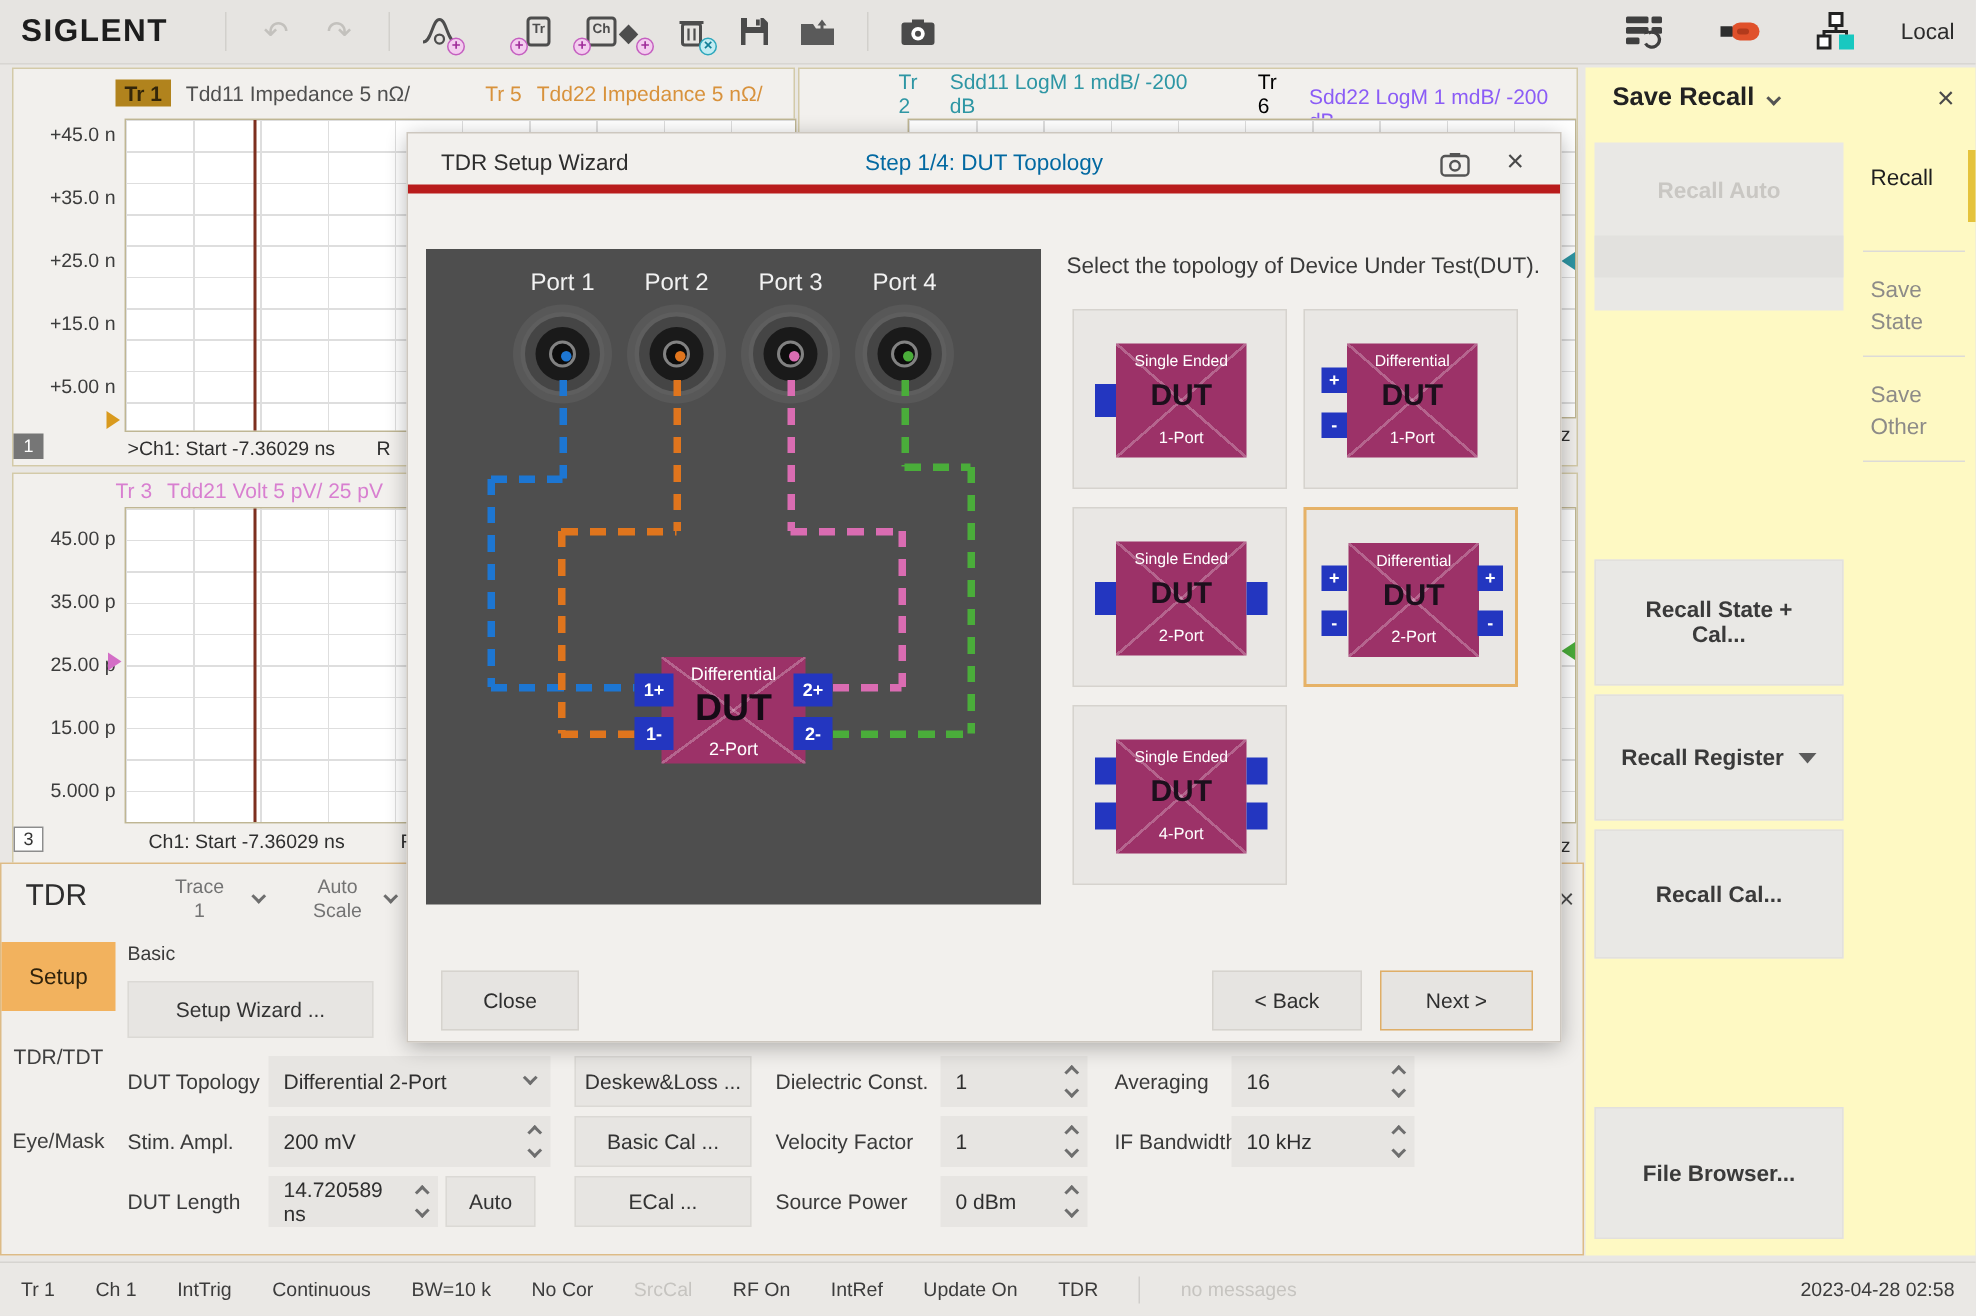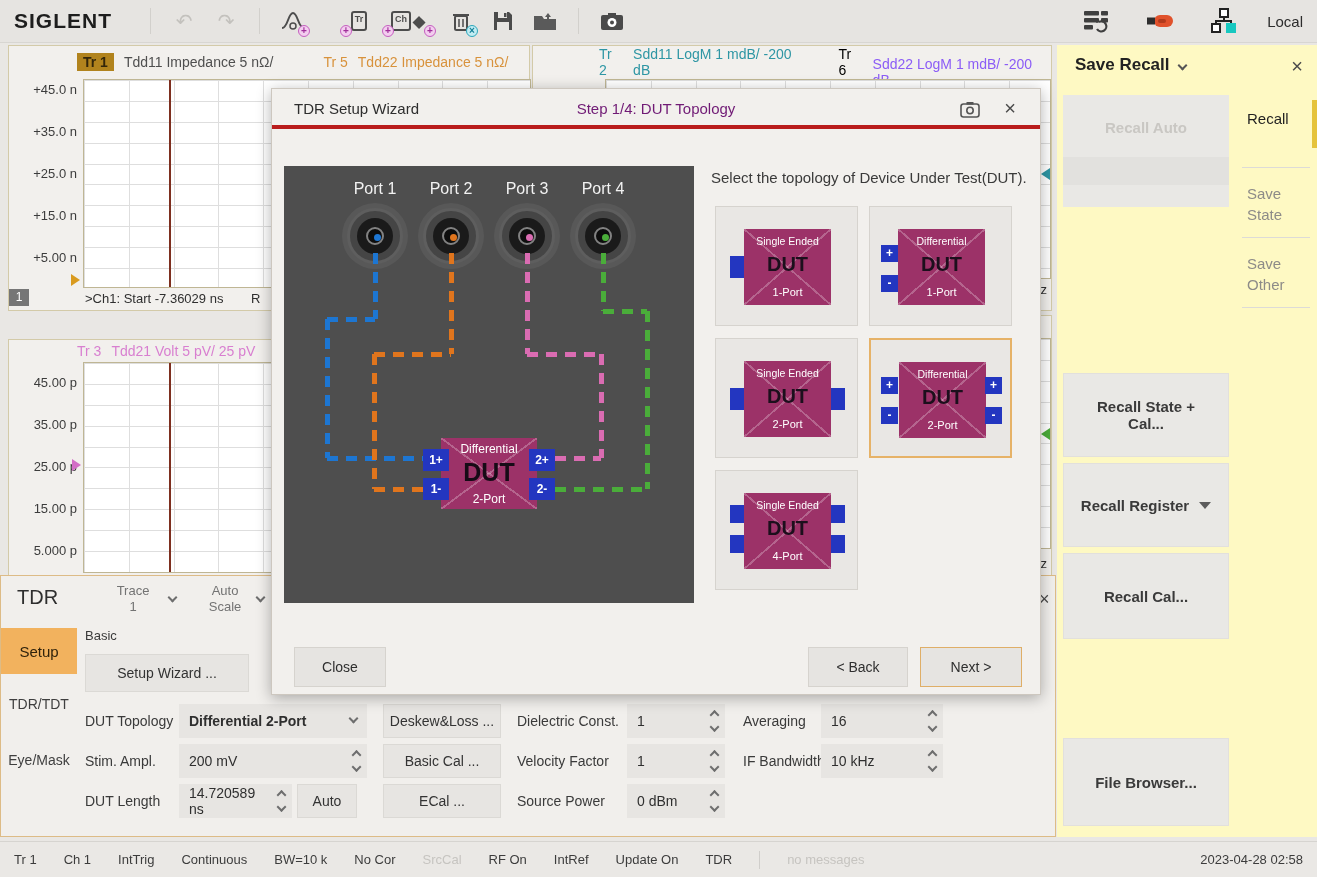--- a/index.html
+++ b/index.html
@@ -54,21 +54,21 @@
   .dim { color:#c6c4c0; }
 
   
   #sidebar { position:absolute; left:1057px; top:45px; width:260px; height:792px; background:#fef9c3; }
   .sbbtn { position:absolute; left:6px; width:166px; background:#e9e8e5; border:1px solid #e2e0dd; display:flex; align-items:center; justify-content:center; text-align:center; font-size:15px; font-weight:bold; color:#3a3a3a; cursor:pointer; }
   .sbtab { position:absolute; left:190px; font-size:15px; cursor:pointer; }
   .sep { position:absolute; left:185px; width:68px; height:1px; background:#dddbd7; }
 
   
   #dialog { position:absolute; left:271px; top:88px; width:770px; height:607px; background:#f2f0ed; border:1px solid #cdc7bf; box-shadow:0 3px 14px rgba(0,0,0,.3); z-index:50; }
-  #dlg-titlebar { position:absolute; left:0; top:0; right:0; height:40px; border-bottom:4px solid #b91c1c;padding-left:15px; }
+  #dlg-titlebar { position:absolute; left:0; top:0; right:0; height:40px; border-bottom:6px solid #b91c1c;padding-left:15px; }
   #diagram { position:absolute; left:12px; top:77px; width:410px; height:437px; background:#4e4e4e; overflow:hidden; }
   .portlab { position:absolute; top:14px; width:76px; text-align:center; color:#f2f2f2; font-size:16px; }
   .conn { position:absolute; top:42px; width:56px; height:56px; border-radius:50%; background:#454545; border:3px solid #5e5e5e; box-shadow:0 0 0 5px rgba(255,255,255,.06); }
   .conn .c2 { position:absolute; inset:7px; border-radius:50%; background:#1a1a1a; }
   .conn .c3 { position:absolute; inset:16px; border-radius:50%; background:#0d0d0d; border:2px solid #828282; }
   .conn .dot { position:absolute; left:24px; top:23px; width:7px; height:7px; border-radius:50%; }
   .dh { position:absolute; height:5px; }
   .dv { position:absolute; width:5px; }
   .dh.b { background:repeating-linear-gradient(90deg,#1d76d2 0 11px,transparent 11px 19px); }
   .dv.b { background:repeating-linear-gradient(180deg,#1d76d2 0 11px,transparent 11px 19px); }
@@ -210,21 +210,21 @@
     <span style="color:#2e96a4;">Tr 2</span>
     <span style="color:#2e96a4;">Sdd11 LogM 1 mdB/ -200 dB</span>
     <span style="margin-left:18px; color:#000000;">Tr 6</span>
     <span style="color:#8b5cf6;margin-top:20px;">Sdd22 LogM 1 mdB/ -200 dB</span>
   </div>
   <div class="plot" style="left:72px; top:33px; width:446px; height:200px;"></div>
   <div class="tri-l" style="left:508px; top:122px; border-right-color:#2e96a4;"></div>
   <div class="blab" style="right:4px; top:236px;">Hz</div>
 </div>
 
-<div class="chartpanel" style="left:8px; top:315px; width:522px; height:262px;margin-top:24px;">
+<div class="chartpanel" style="left:8px; top:315px; width:522px; height:262px;">
   <div class="chead" style="height:22px; padding-left:68px;">
     <span style="color:#d87fd0;">Tr 3</span>
     <span style="color:#d87fd0;">Tdd21 Volt 5 pV/ 25 pV</span>
   </div>
   <div class="plot" style="left:74px; top:22px; width:448px; height:211px;">
     <div class="vline" style="left:85px;"></div>
   </div>
   <div class="ylab" style="top:35px;">45.00 p</div>
   <div class="ylab" style="top:77px;">35.00 p</div>
   <div class="ylab" style="top:119px;">25.00 p</div>
@@ -258,21 +258,21 @@
   <div class="xicon" style="position:absolute; left:1038px; top:14px;">×</div>
 
   <div class="tabsetup">Setup</div>
   <div class="tabplain" style="top:120px;">TDR/TDT</div>
   <div class="tabplain" style="top:176px;">Eye/Mask</div>
 
   <div class="flabel" style="left:84px; top:52px; font-size:13px;">Basic</div>
   <button class="btn abs" style="left:84px; top:78px; width:164px; height:38px;">Setup Wizard ...</button>
 
   <div class="flabel" style="left:84px; top:128px; height:34px;">DUT Topology</div>
-  <div class="spin" style="left:178px; top:128px; width:188px; height:34px;font-weight:bold;">
+  <div class="spin" style="left:178px; top:128px; width:188px; height:34px;">
     <span>Differential 2-Port</span>
     <span class="cd" style="position:absolute; right:10px; top:11px;"></span>
   </div>
   <button class="btn abs" style="left:382px; top:128px; width:118px; height:34px;">Deskew&amp;Loss ...</button>
   <div class="flabel" style="left:516px; top:128px; height:34px;">Dielectric Const.</div>
   <div class="spin" style="left:626px; top:128px; width:98px; height:34px;">
     <span>1</span>
     <span class="chevs">
         <span class="cu"></span>
         <span class="cd"></span>
@@ -377,21 +377,21 @@
     <span>Recall Register</span>
     <span style="width:0;height:0;border-left:6px solid transparent;border-right:6px solid transparent;border-top:7px solid #5c5c5c;"></span>
   </div>
   <div class="sbbtn" style="top:508px; height:86px;">Recall Cal...</div>
   <div class="sbbtn" style="top:693px; height:88px;">File Browser...</div>
 </div>
 
 <div id="dialog">
   <div id="dlg-titlebar">
     <div style="position:absolute; left:22px; top:11px; font-size:15px; color:#2e2e2e;">TDR Setup Wizard</div>
-    <div style="position:absolute; left:0; right:0; top:11px; text-align:center; font-size:15px; color:#701a75;">Step 1/4: DUT Topology</div>
+    <div style="position:absolute; left:0; right:0; top:11px; text-align:center; font-size:15px; color:#0369a1;">Step 1/4: DUT Topology</div>
     <div style="position:absolute; right:60px; top:12px;">
       <svg width="20" height="17" viewBox="0 0 20 17">
           <rect x="1" y="3" width="18" height="13" rx="2.5" stroke="#555" stroke-width="1.6" fill="none"></rect>
           <circle cx="10" cy="9.5" r="3.2" stroke="#555" stroke-width="1.6" fill="none"></circle>
           <rect x="6.5" y="1" width="7" height="2.6" fill="#555"></rect>
         </svg>
     </div>
     <div class="xicon" style="position:absolute; right:24px; top:9px; font-size:20px;">×</div>
   </div>
 

